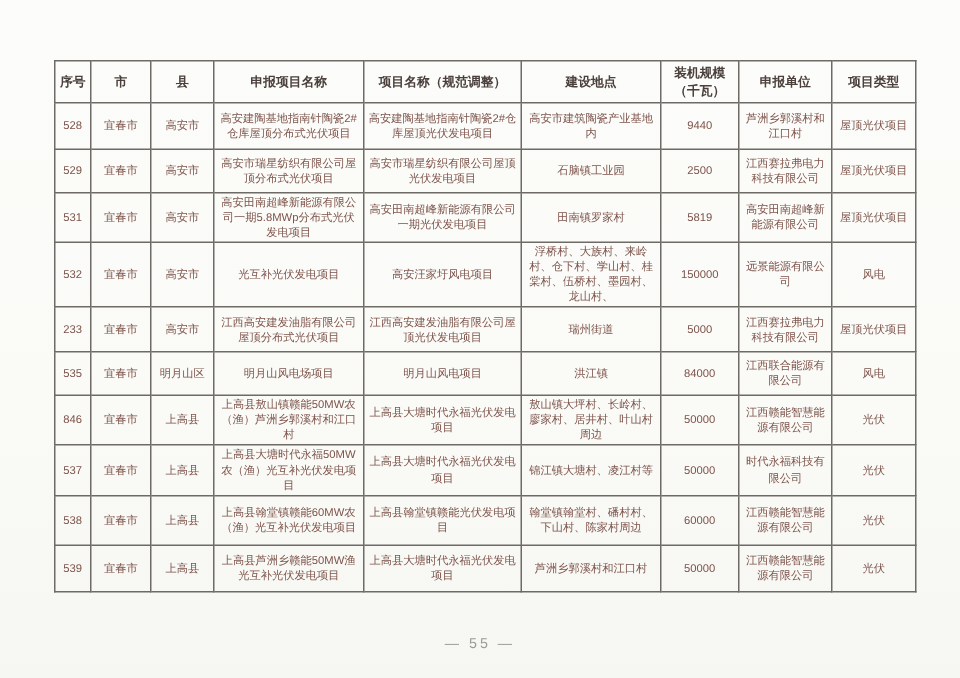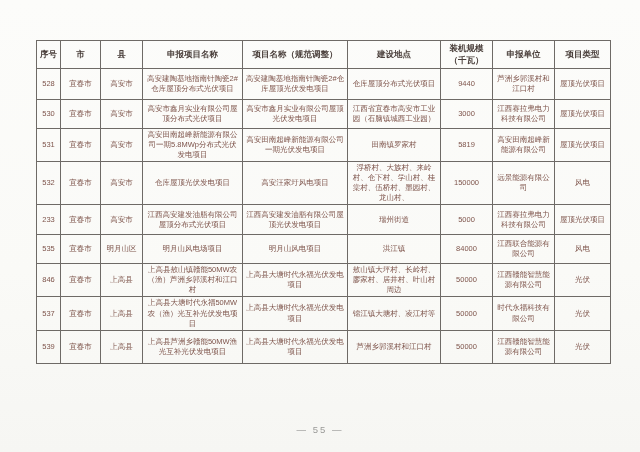--- a/index.html
+++ b/index.html
@@ -90,52 +90,52 @@
         <th>项目类型</th>
       </tr>
     </thead>
     <tbody id="table-body">
         <tr>
           <td>528</td>
           <td>宜春市</td>
           <td>高安市</td>
           <td>高安建陶基地指南针陶瓷2#仓库屋顶分布式光伏项目</td>
           <td>高安建陶基地指南针陶瓷2#仓库屋顶光伏发电项目</td>
-          <td>仓库屋顶分布式光伏项目</td>
+          <td>高安市建筑陶瓷产业基地内</td>
           <td>9440</td>
           <td>芦洲乡郭溪村和江口村</td>
           <td>屋顶光伏项目</td>
         </tr>
         <tr>
-          <td>530</td>
-          <td>宜春市</td>
-          <td>高安市</td>
-          <td>高安市鑫月实业有限公司屋顶分布式光伏项目</td>
-          <td>高安市鑫月实业有限公司屋顶光伏发电项目</td>
-          <td>江西省宜春市高安市工业园（石脑镇城西工业园）</td>
-          <td>3000</td>
+          <td>529</td>
+          <td>宜春市</td>
+          <td>高安市</td>
+          <td>高安市瑞星纺织有限公司屋顶分布式光伏项目</td>
+          <td>高安市瑞星纺织有限公司屋顶光伏发电项目</td>
+          <td>石脑镇工业园</td>
+          <td>2500</td>
           <td>江西赛拉弗电力科技有限公司</td>
           <td>屋顶光伏项目</td>
         </tr>
         <tr>
           <td>531</td>
           <td>宜春市</td>
           <td>高安市</td>
           <td>高安田南超峰新能源有限公司一期5.8MWp分布式光伏发电项目</td>
           <td>高安田南超峰新能源有限公司一期光伏发电项目</td>
           <td>田南镇罗家村</td>
           <td>5819</td>
           <td>高安田南超峰新能源有限公司</td>
           <td>屋顶光伏项目</td>
         </tr>
         <tr>
           <td>532</td>
           <td>宜春市</td>
           <td>高安市</td>
-          <td>仓库屋顶光伏发电项目</td>
+          <td>光互补光伏发电项目</td>
           <td>高安汪家圩风电项目</td>
           <td>浮桥村、大族村、来岭村、仓下村、学山村、桂棠村、伍桥村、墨园村、龙山村、</td>
           <td>150000</td>
           <td>远景能源有限公司</td>
           <td>风电</td>
         </tr>
         <tr>
           <td>233</td>
           <td>宜春市</td>
           <td>高安市</td>
@@ -173,20 +173,31 @@
           <td>宜春市</td>
           <td>上高县</td>
           <td>上高县大塘时代永福50MW农（渔）光互补光伏发电项目</td>
           <td>上高县大塘时代永福光伏发电项目</td>
           <td>锦江镇大塘村、凌江村等</td>
           <td>50000</td>
           <td>时代永福科技有限公司</td>
           <td>光伏</td>
         </tr>
         <tr>
+          <td>538</td>
+          <td>宜春市</td>
+          <td>上高县</td>
+          <td>上高县翰堂镇赣能60MW农（渔）光互补光伏发电项目</td>
+          <td>上高县翰堂镇赣能光伏发电项目</td>
+          <td>翰堂镇翰堂村、磻村村、下山村、陈家村周边</td>
+          <td>60000</td>
+          <td>江西赣能智慧能源有限公司</td>
+          <td>光伏</td>
+        </tr>
+        <tr>
           <td>539</td>
           <td>宜春市</td>
           <td>上高县</td>
           <td>上高县芦洲乡赣能50MW渔光互补光伏发电项目</td>
           <td>上高县大塘时代永福光伏发电项目</td>
           <td>芦洲乡郭溪村和江口村</td>
           <td>50000</td>
           <td>江西赣能智慧能源有限公司</td>
           <td>光伏</td>
         </tr>

